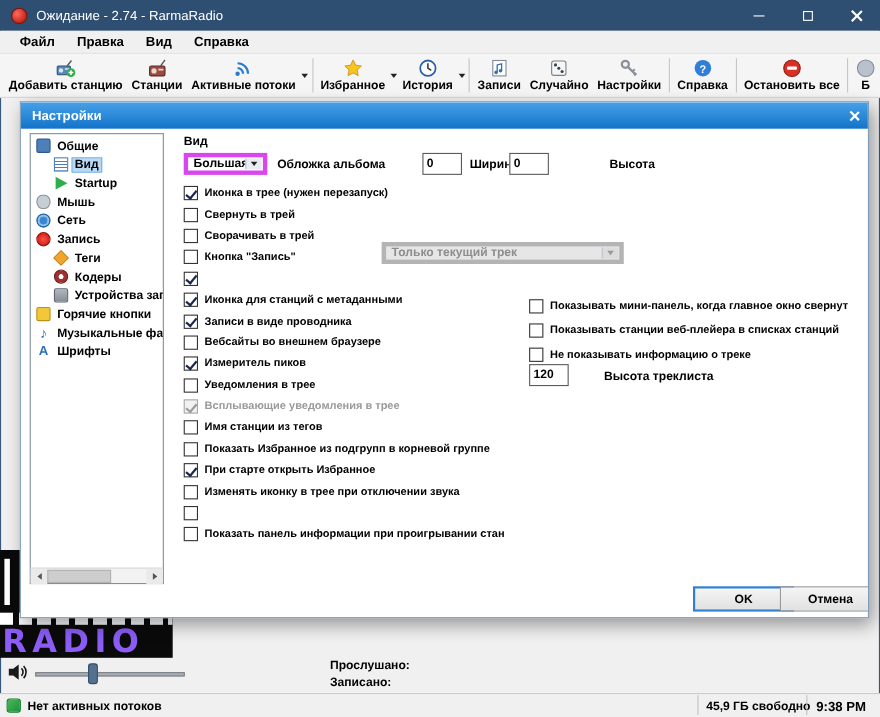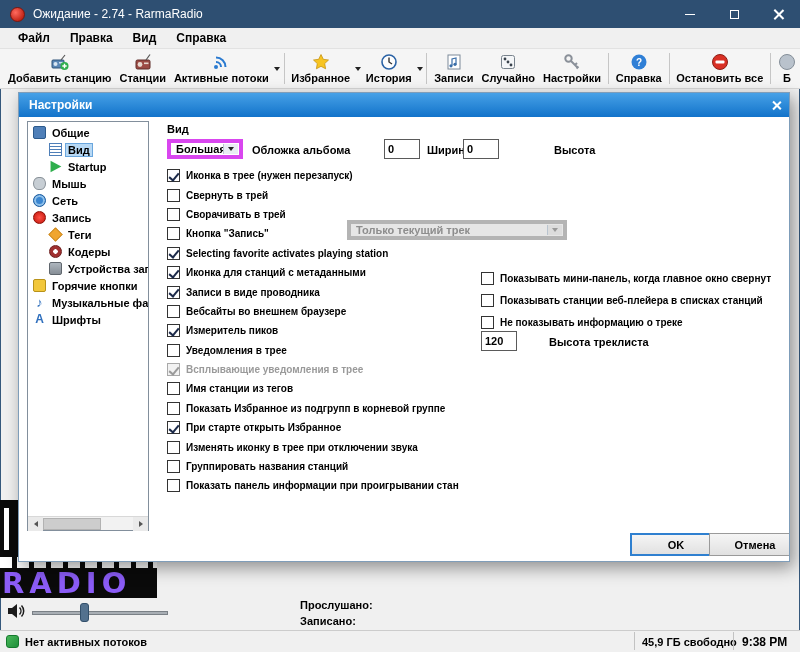--- a/index.html
+++ b/index.html
@@ -415,21 +415,20 @@
         <div class="cb-row">
           <span class="cb-box"></span>
           <span class="cb-label">Сворачивать в трей</span>
         </div>
         <div class="cb-row">
           <span class="cb-box"></span>
           <span class="cb-label">Кнопка "Запись"</span>
         </div>
         <div class="cb-row">
           <span class="cb-box checked"></span>
-          <span class="cb-label">Selecting favorite activates playing station</span>
         </div>
         <div class="cb-row">
           <span class="cb-box checked"></span>
           <span class="cb-label">Иконка для станций с метаданными</span>
         </div>
         <div class="cb-row">
           <span class="cb-box checked"></span>
           <span class="cb-label">Записи в виде проводника</span>
         </div>
         <div class="cb-row">
@@ -459,21 +458,20 @@
         <div class="cb-row">
           <span class="cb-box checked"></span>
           <span class="cb-label">При старте открыть Избранное</span>
         </div>
         <div class="cb-row">
           <span class="cb-box"></span>
           <span class="cb-label">Изменять иконку в трее при отключении звука</span>
         </div>
         <div class="cb-row">
           <span class="cb-box"></span>
-          <span class="cb-label">Группировать названия станций</span>
         </div>
         <div class="cb-row">
           <span class="cb-box"></span>
           <span class="cb-label">Показать панель информации при проигрывании стан</span>
         </div>
       </div>
     <div class="cb-col-right">
         <div class="cb-row">
           <span class="cb-box"></span>
           <span class="cb-label">Показывать мини-панель, когда главное окно свернут</span>

